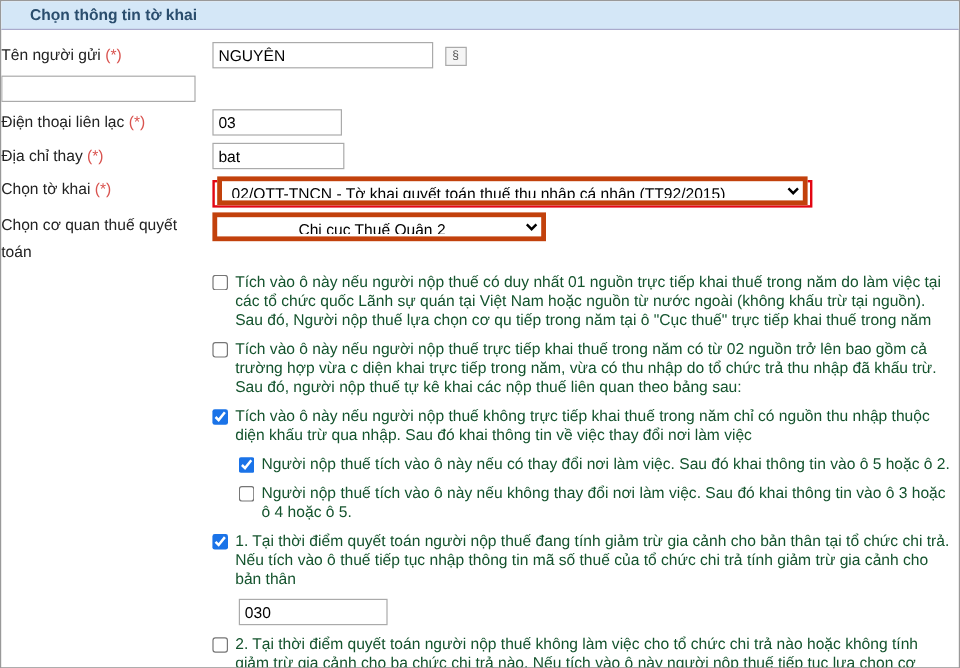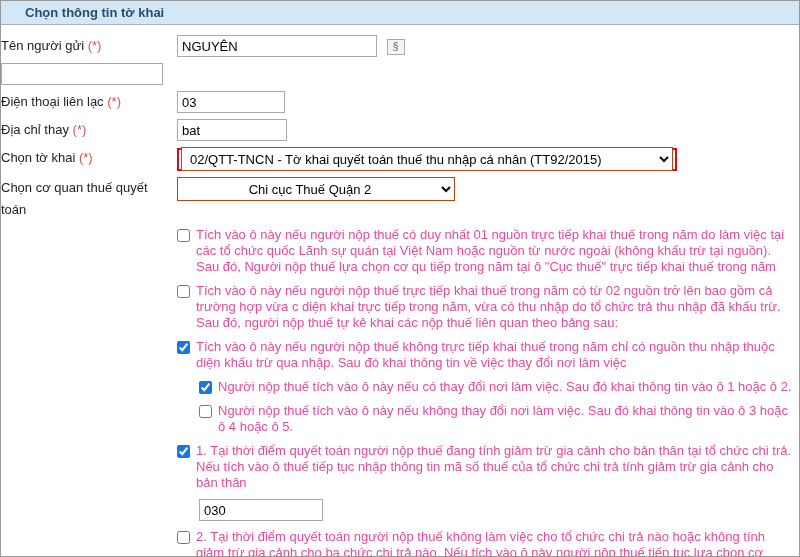--- a/index.html
+++ b/index.html
@@ -4,32 +4,32 @@
 <style>
   * { box-sizing: border-box; }
   body { margin: 0; font-family: Arial, sans-serif; font-size: 13px; color: #333; background: #fff; border: 1px solid #999; width: 800px; height: 557px; overflow: hidden; }
   .header-bar { background: #d4e7f7; padding: 4px 24px; font-weight: bold; font-size: 13px; color: #2a4d6d; border-bottom: 1px solid #aac; }
   .form-body { padding: 10px 0 0 0; }
   .row { display: flex; align-items: flex-start; margin-bottom: 6px; }
   .label-col { width: 176px; min-width:176px; text-align: left; padding-right: 6px; font-size: 13px; color: #222; line-height: 22px; }
   .req { color: #d9534f; }
   .field-col { flex: 1; padding-right: 6px; }
   input[type="text"] { font-size: 13px; padding: 2px 4px; border: 1px solid #aaa; background: #fff; height: 22px; }
-  .w-name { width: 200px; }
+  .w-name { width: 184px; }
   .w-addr { width: 162px; }
   .w-phone { width: 108px; }
   .w-email { width: 110px; }
   .w-taxcode { width: 124px; }
-  select { font-size: 13px; padding: 2px 4px; border: 1px solid #c2410c; background: #fff; height: 24px; }
+  select { font-size: 13px; padding: 2px 4px; border: 4px solid #c2410c; background: #fff; height: 24px; }
   .w-tokhai { width: 492px; }
   .w-coquan { width: 278px; text-align: center; }
   .highlight { border: 2px solid #e30613; padding: 2px; }
   .cbx-block { display: flex; align-items: flex-start; margin-bottom: 8px; }
   .cbx-block input[type="checkbox"] { margin: 2px 6px 0 0; flex-shrink: 0; accent-color: #1a73e8;}
-  .cbx-block .txt { font-size: 13px; color: #ec4899; line-height: 16px; }
+  .cbx-block .txt { font-size: 13px; color: #14532d; line-height: 16px; }
   .sub-indent { margin-left: 22px; }
   .name-suffix { display:inline-block; width:18px; height:16px; border:1px solid #aaa; margin-left:6px; font-size:10px; text-align:center; line-height:14px; color:#555; vertical-align:middle; background:#f5f5f5;}
 </style>
 </head>
 <body>
 
 <div class="header-bar">
   <span>Chọn thông tin tờ khai</span>
 </div>
 
@@ -108,21 +108,21 @@
         <input type="checkbox" style="">
         <div class="txt">Tích vào ô này nếu người nộp thuế trực tiếp khai thuế trong năm có từ 02 nguồn trở lên bao gồm cả trường hợp vừa c diện khai trực tiếp trong năm, vừa có thu nhập do tổ chức trả thu nhập đã khấu trừ. Sau đó, người nộp thuế tự kê khai các nộp thuế liên quan theo bảng sau:</div>
       </div>
       <div class="cbx-block">
         <input type="checkbox" checked="" style="">
         <div class="txt">Tích vào ô này nếu người nộp thuế không trực tiếp khai thuế trong năm chỉ có nguồn thu nhập thuộc diện khấu trừ qua nhập. Sau đó khai thông tin về việc thay đổi nơi làm việc</div>
       </div>
       <div class="sub-indent">
         <div class="cbx-block">
           <input type="checkbox" checked="" style="">
-          <div class="txt">Người nộp thuế tích vào ô này nếu có thay đổi nơi làm việc. Sau đó khai thông tin vào ô 1 hoặc ô 2.</div>
+          <div class="txt">Người nộp thuế tích vào ô này nếu có thay đổi nơi làm việc. Sau đó khai thông tin vào ô 5 hoặc ô 2.</div>
         </div>
         <div class="cbx-block">
           <input type="checkbox" style="">
           <div class="txt">Người nộp thuế tích vào ô này nếu không thay đổi nơi làm việc. Sau đó khai thông tin vào ô 3 hoặc ô 4 hoặc ô 5.</div>
         </div>
       </div>
       <div class="cbx-block">
         <input type="checkbox" checked="" style="">
         <div class="txt">1. Tại thời điểm quyết toán người nộp thuế đang tính giảm trừ gia cảnh cho bản thân tại tổ chức chi trả. Nếu tích vào ô thuế tiếp tục nhập thông tin mã số thuế của tổ chức chi trả tính giảm trừ gia cảnh cho bản thân</div>
       </div>

